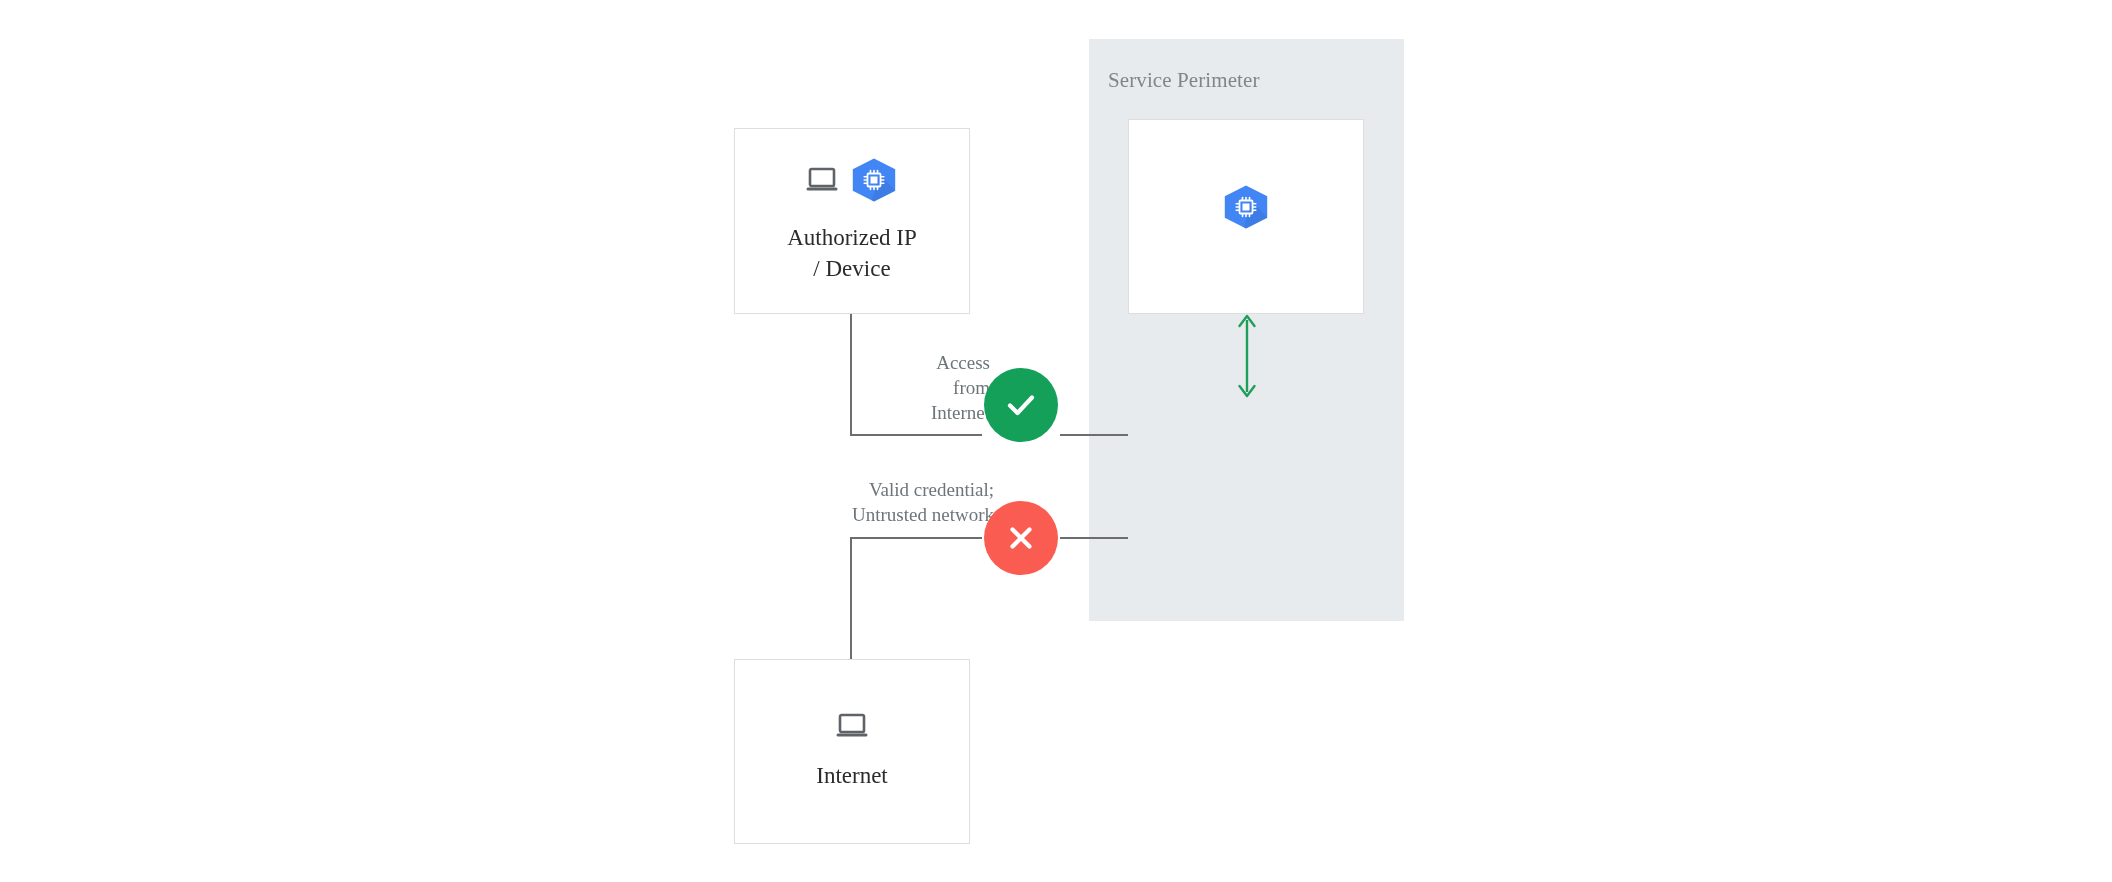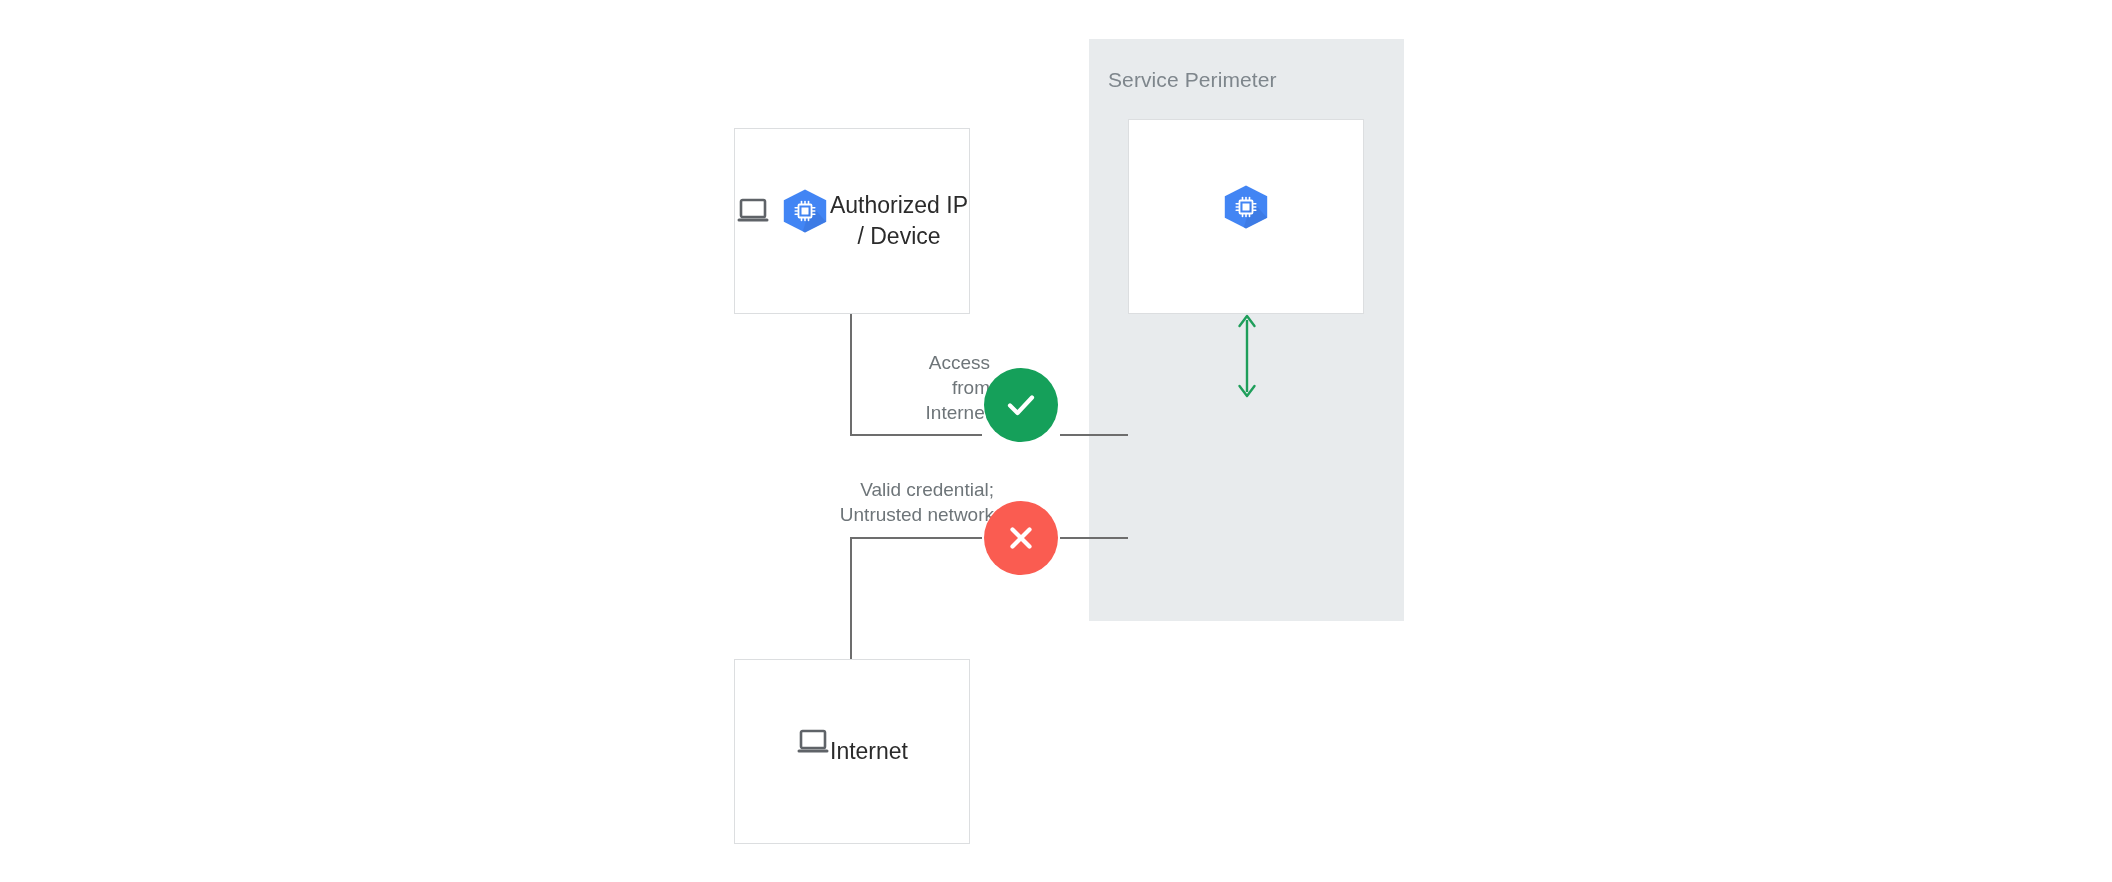--- a/index.html
+++ b/index.html
@@ -11,20 +11,21 @@
   body {
     font-family: "Liberation Sans", sans-serif;
     -webkit-font-smoothing: antialiased;
   }
   #canvas {
     position: relative;
     width: 1756px;
     height: 882px;
     background: #ffffff;
     overflow: hidden;
+    font-family: Liberation Serif, serif;
   }
 
   
   .perimeter {
     position: absolute;
     background: #E8EBED;
     box-sizing: border-box;
   }
   .perimeter-label {
     position: absolute;
@@ -34,21 +35,21 @@
     white-space: nowrap;
   }
 
   
   .node {
     position: absolute;
     box-sizing: border-box;
     background: #ffffff;
     border: 1.5px solid #DCDEE0;
     display: flex;
-    flex-direction: row;
+    flex-direction: column;
     align-items: center;
     justify-content: center;
   }
   .node-icon {
     display: flex;
     align-items: center;
     justify-content: center;
     gap: 10px;
     margin-bottom: 16px;
   }

